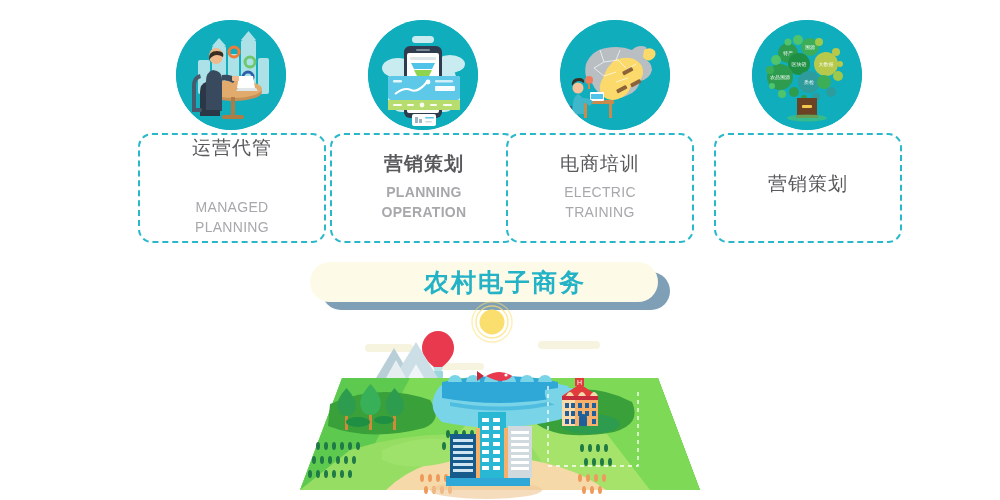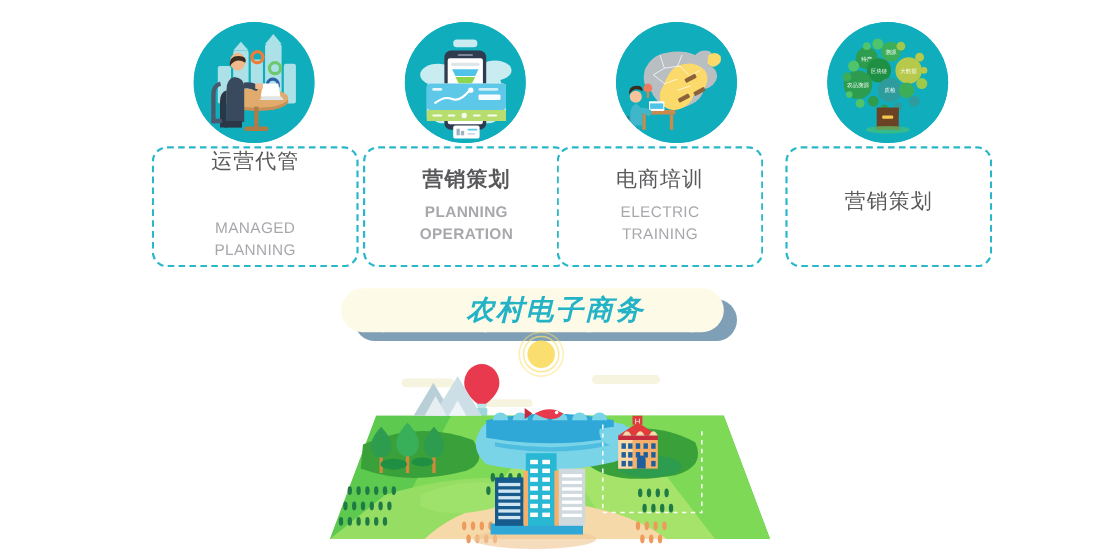--- a/index.html
+++ b/index.html
@@ -62,21 +62,20 @@
   }
   .card-en span { display: block; }
 
   
   #banner-wrap {
     position: absolute;
     left: 310px;
     top: 262px;
     width: 360px;
     height: 31px;
-    font-style: italic;
   }
   #banner-shadow {
     position: absolute;
     left: 12px;
     top: 10px;
     width: 348px;
     height: 38px;
     background: #7e9fb6;
     border-radius: 19px;
   }

